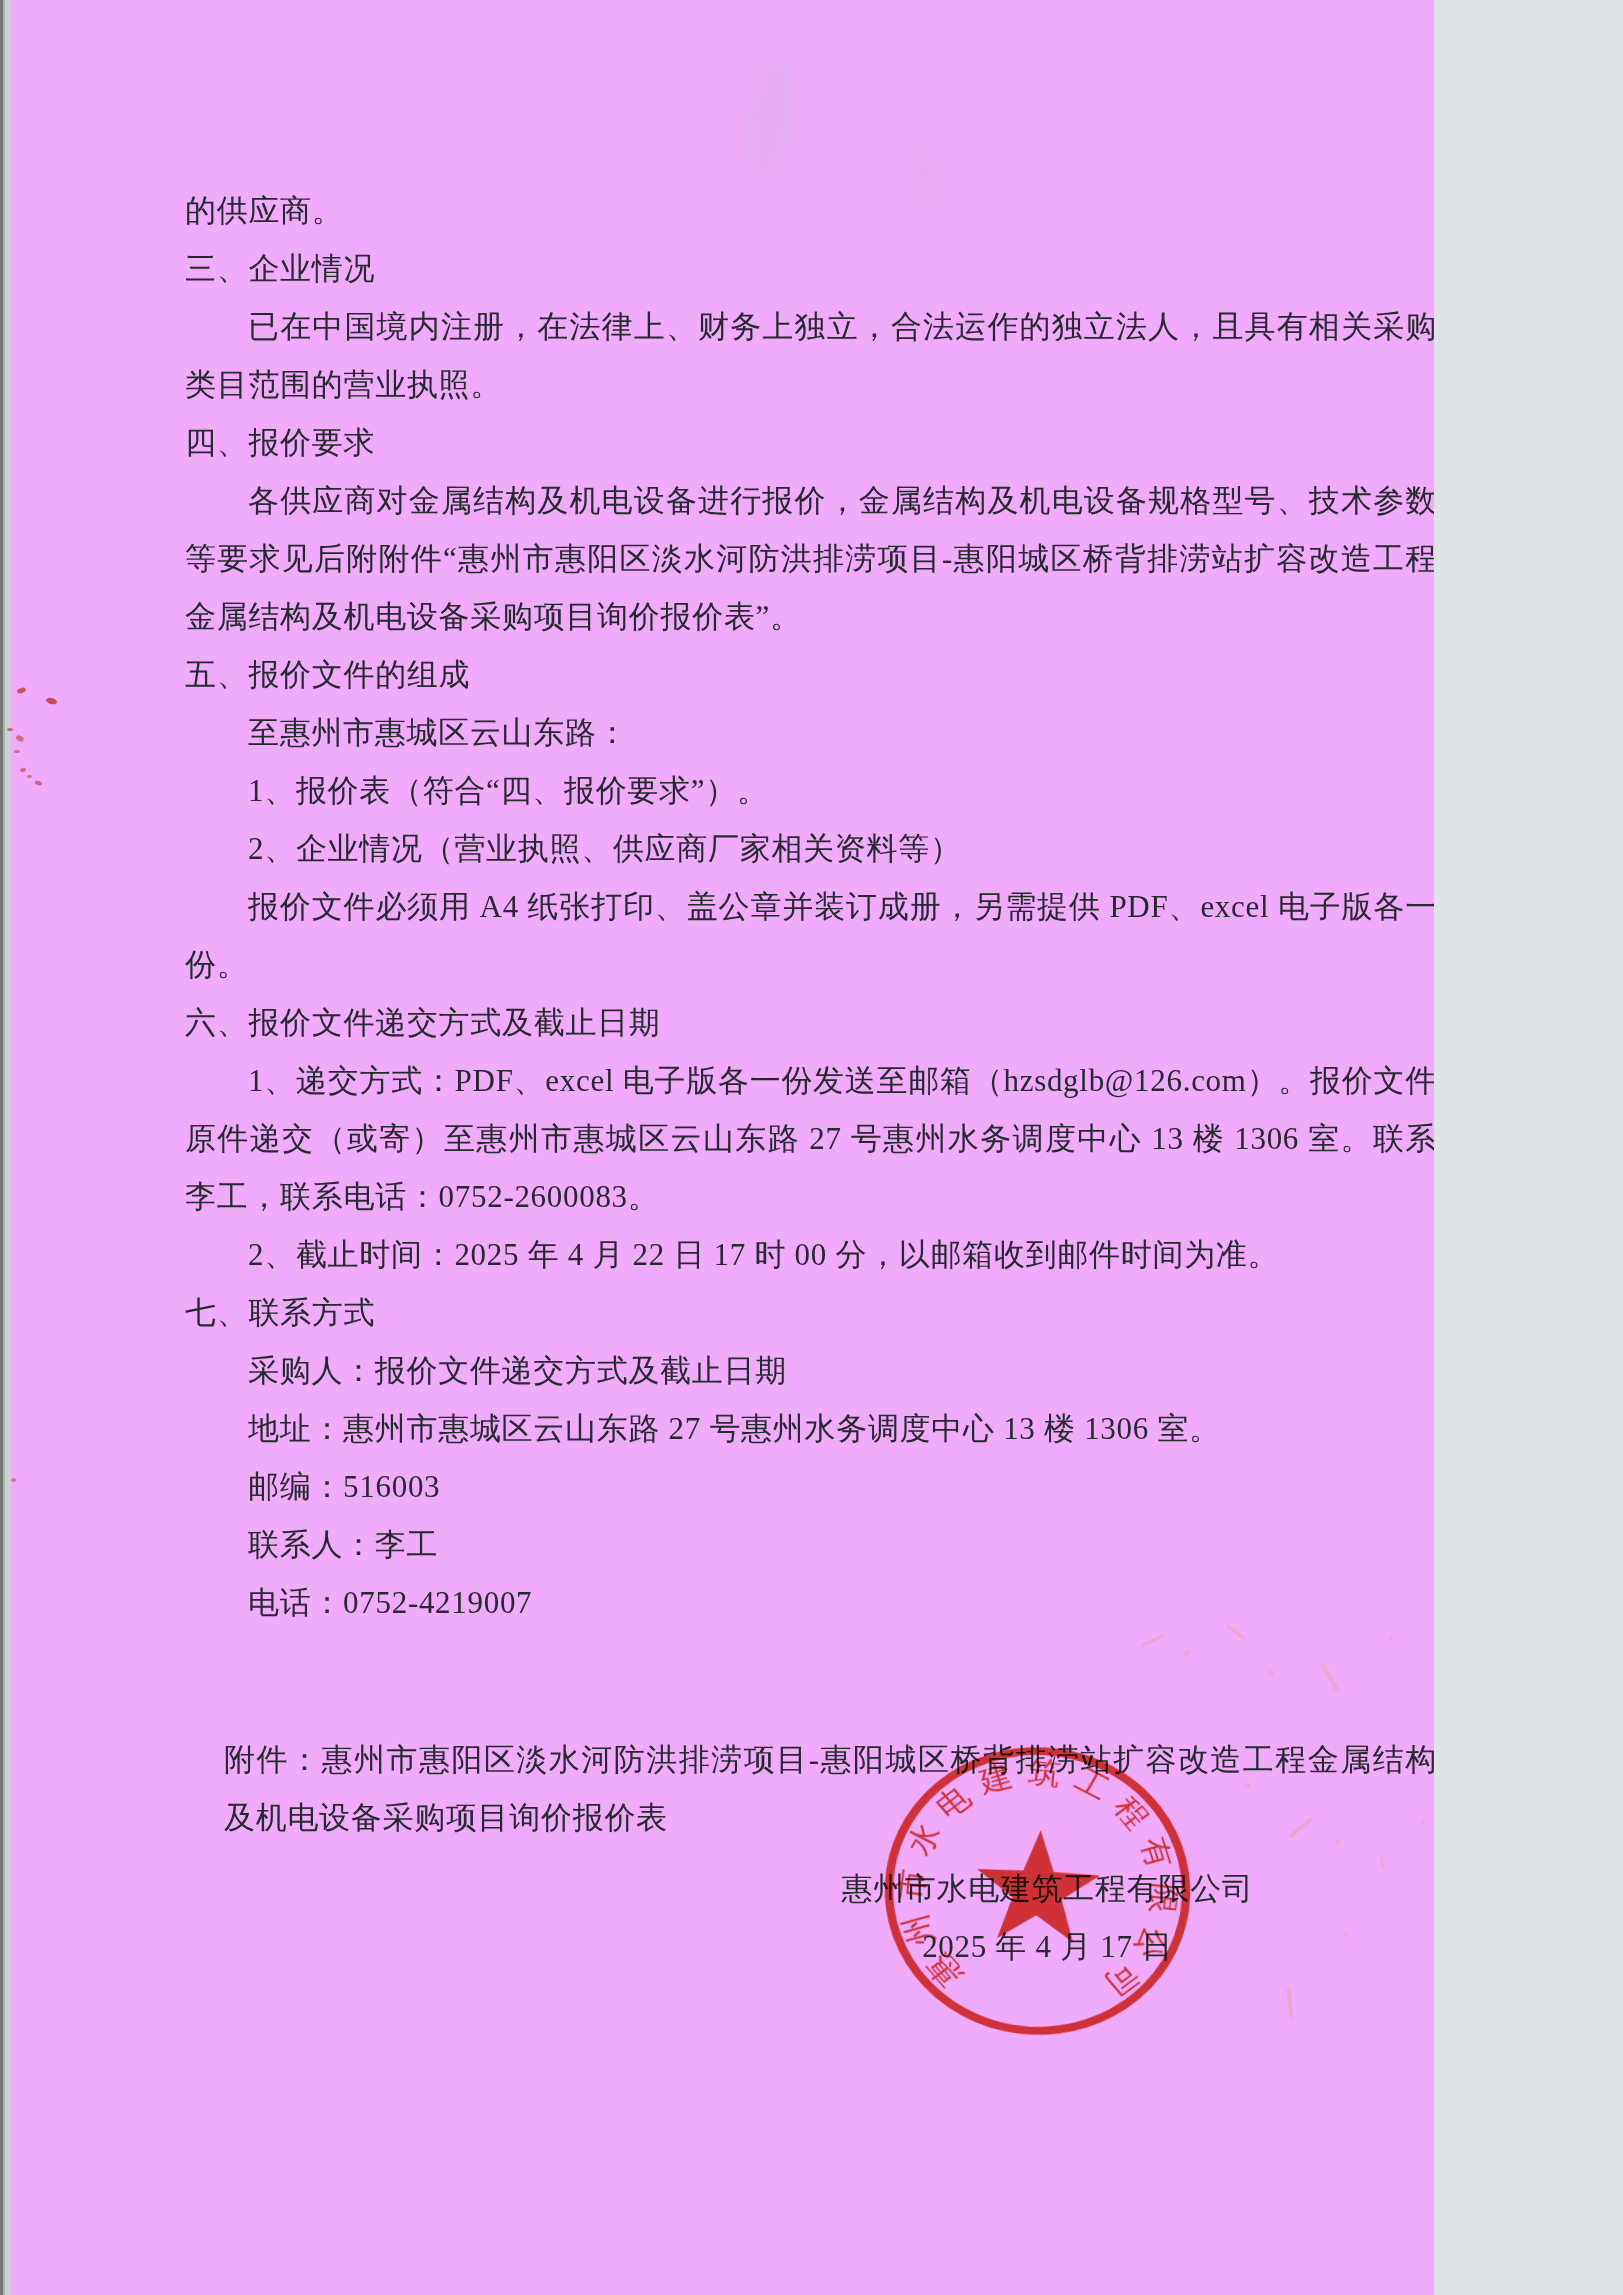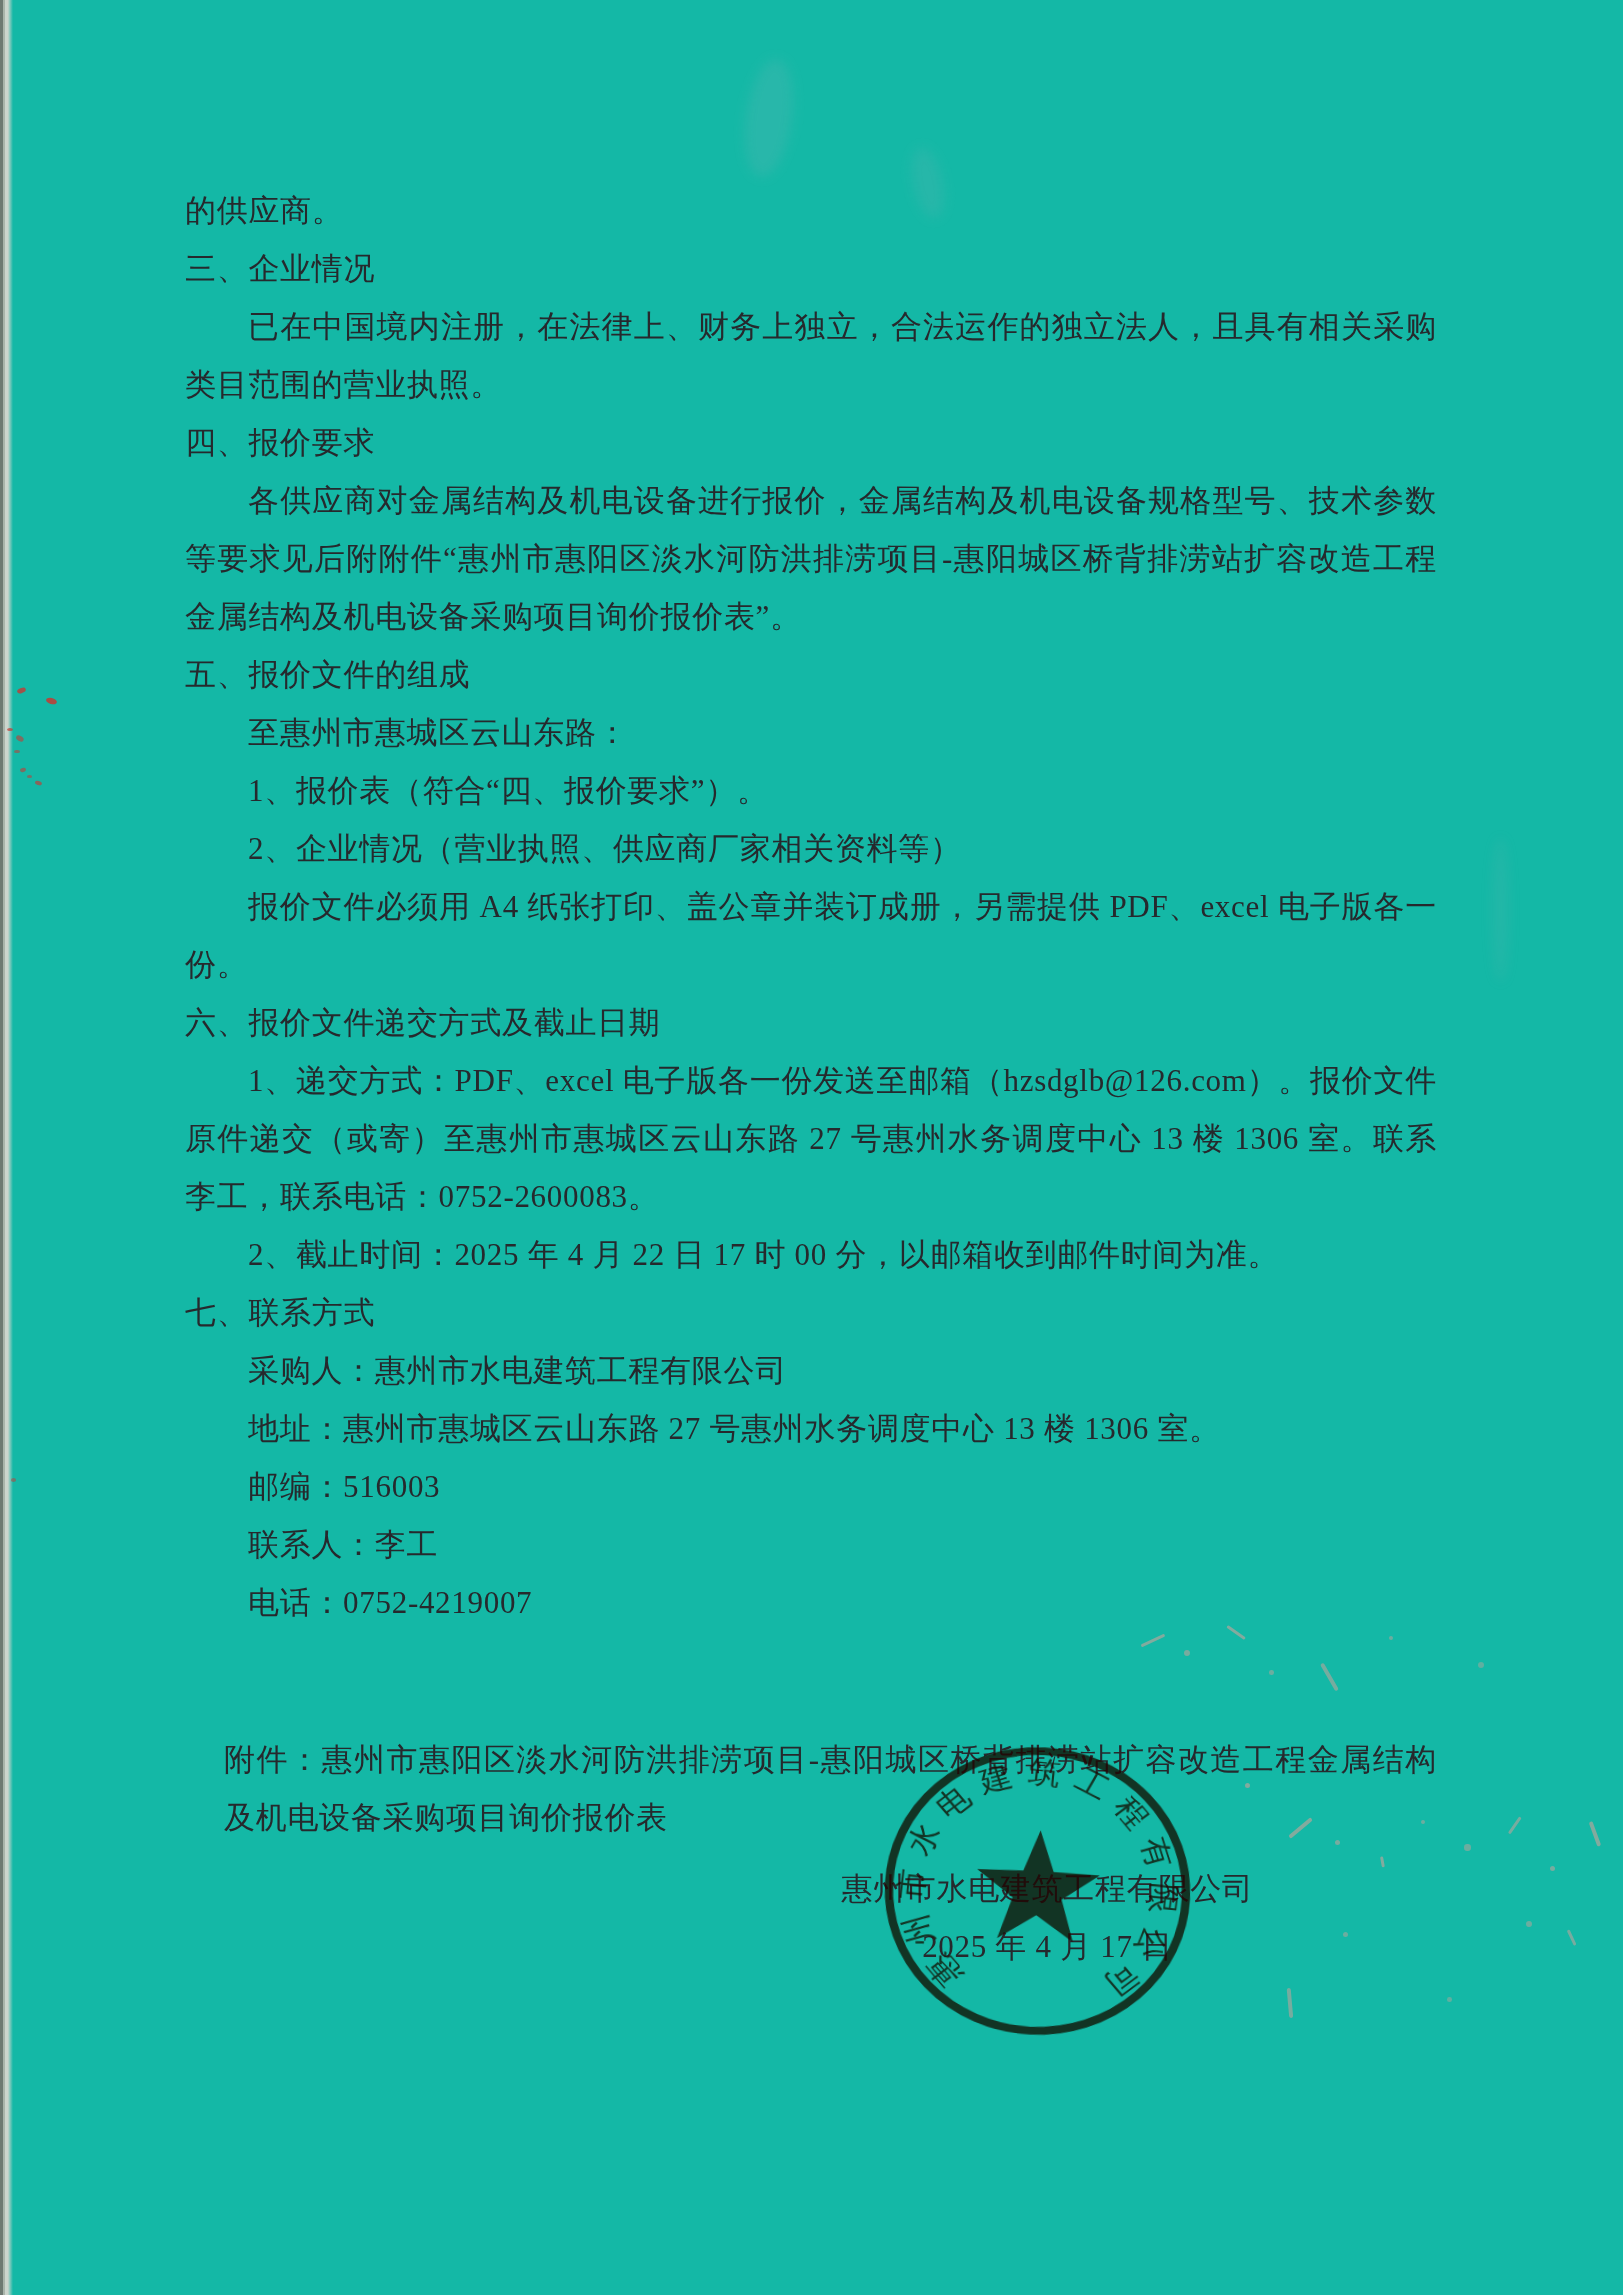--- a/index.html
+++ b/index.html
@@ -1,19 +1,19 @@
 <!DOCTYPE html>
 <html style="font-size:10.5px"><head>
 <meta charset="utf-8">
 <style>
   html,body{margin:0;padding:0;background:#dfe3e8;}
   .page{
     position:relative;
-    width:1623px;height:2295px;
-    background:#14b8a6;
+    width:1434px;height:2295px;
+    background:#f0abfc;
     overflow:hidden;
     font-family:"Liberation Serif","DejaVu Serif",serif;
     color:#26292d;
     text-decoration:underline;
   }
   .scan-edge{
     position:absolute;left:0;top:0;bottom:0;width:13px;
     background:linear-gradient(90deg,#6e7a72 0px,#6e7a72 2.6px,#a9b4aa 2.6px,#a9b4aa 5.2px,#ccd5cd 5.2px,#ccd5cd 7.9px,rgba(204,213,205,0) 13px);
   }
   .doc-body{
@@ -65,21 +65,21 @@
     <div class="ln ind">1、报价表（符合“四、报价要求”）。</div>
     <div class="ln ind">2、企业情况（营业执照、供应商厂家相关资料等）</div>
     <div class="ln ind j">报价文件必须用 A4 纸张打印、盖公章并装订成册，另需提供 PDF、excel 电子版各一</div>
     <div class="ln">份。</div>
     <div class="ln">六、报价文件递交方式及截止日期</div>
     <div class="ln ind j">1、递交方式：PDF、excel 电子版各一份发送至邮箱（hzsdglb@126.com）。报价文件</div>
     <div class="ln j">原件递交（或寄）至惠州市惠城区云山东路 27 号惠州水务调度中心 13 楼 1306 室。联系人：</div>
     <div class="ln">李工，联系电话：0752-2600083。</div>
     <div class="ln ind">2、截止时间：2025 年 4 月 22 日 17 时 00 分，以邮箱收到邮件时间为准。</div>
     <div class="ln">七、联系方式</div>
-    <div class="ln ind">采购人：惠州市水电建筑工程有限公司</div>
+    <div class="ln ind">采购人：报价文件递交方式及截止日期</div>
     <div class="ln ind">地址：惠州市惠城区云山东路 27 号惠州水务调度中心 13 楼 1306 室。</div>
     <div class="ln ind">邮编：516003</div>
     <div class="ln ind">联系人：李工</div>
     <div class="ln ind">电话：0752-4219007</div>
   </div>
 
   <div class="attachment">
     <div class="ln j">附件：惠州市惠阳区淡水河防洪排涝项目-惠阳城区桥背排涝站扩容改造工程金属结构</div>
     <div class="ln">及机电设备采购项目询价报价表</div>
   </div>

